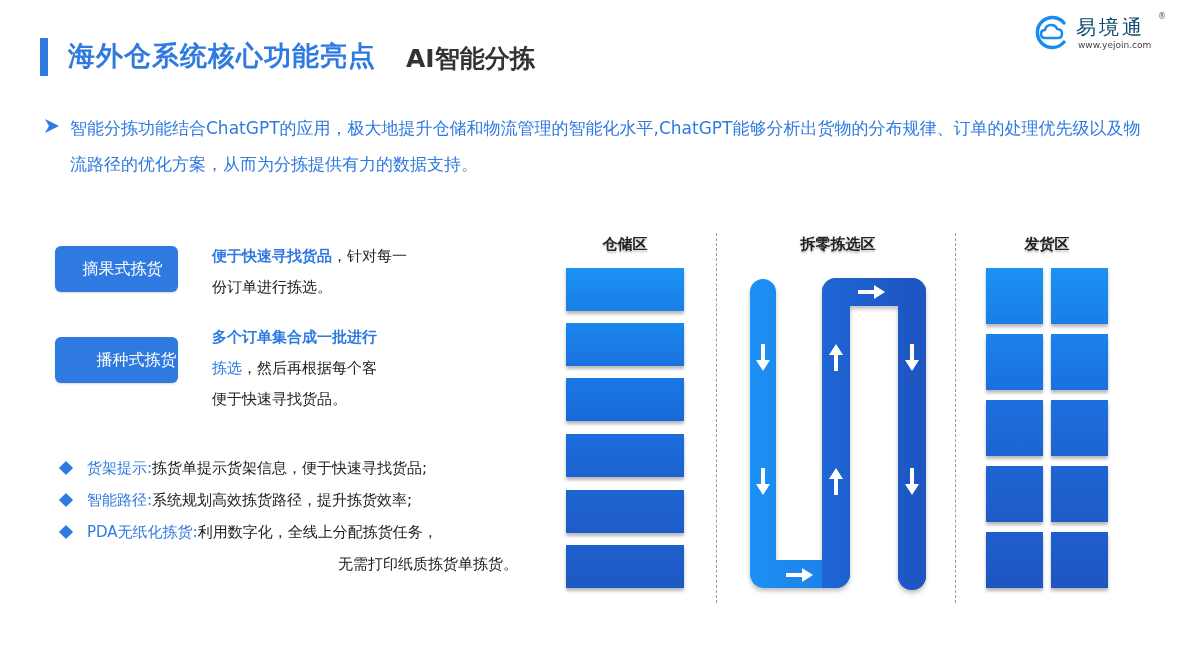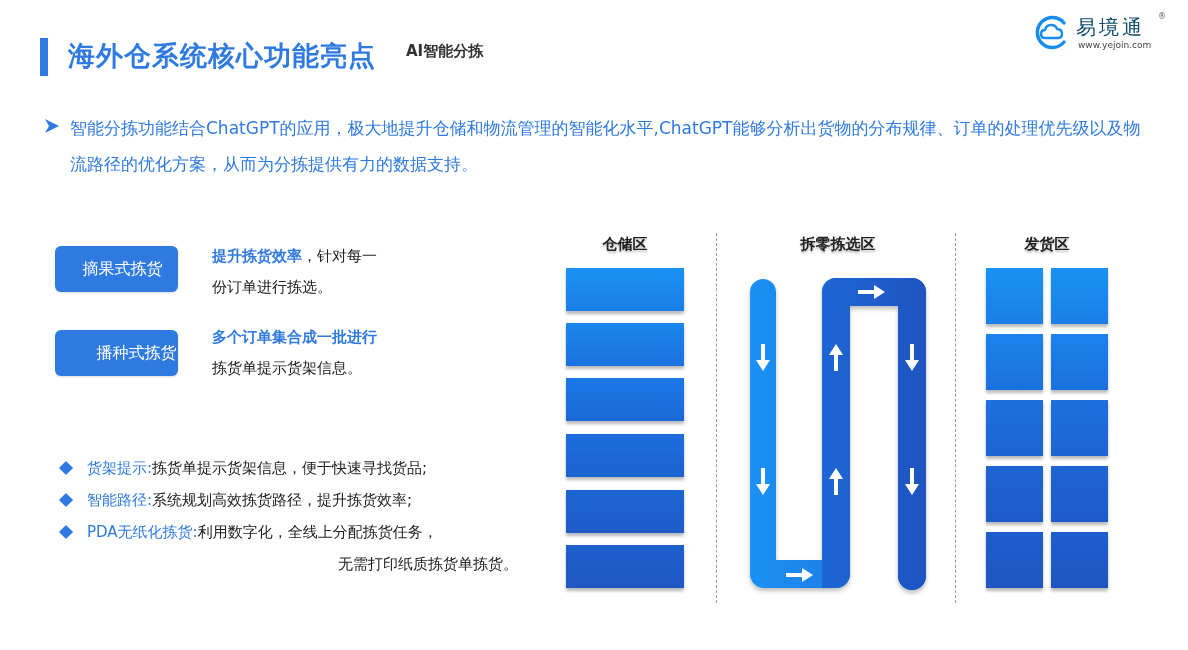--- a/index.html
+++ b/index.html
@@ -2,21 +2,21 @@
 <html><head>
 <meta charset="utf-8">
 <style>
   * { box-sizing: border-box; margin: 0; padding: 0; }
   html, body { width: 1188px; height: 650px; background: #ffffff; overflow: hidden; }
   body { position: relative; font-family: "DejaVu Sans", "Liberation Sans", sans-serif; color: #222; }
 
   .title-accent { position: absolute; left: 40px; top: 38px; width: 8px; height: 38px; background: #2f7ae0; }
   .title { position: absolute; left: 68px; top: 38px; height: 40px; display: flex; align-items: flex-start; gap: 30px; }
   .title-main { font-size: 27px; font-weight: bold; color: #2f7ae0; letter-spacing: 1px; }
-  .title-sub { font-size: 15px; font-weight: bold; color: #333; margin-top: 4px; }
+  .title-sub { font-size: 25px; font-weight: bold; color: #333; margin-top: 4px; }
 
   .logo { position: absolute; left: 1034px; top: 10px; width: 130px; height: 42px; }
   .logo-icon { position: absolute; left: 0; top: 4px; width: 36px; height: 36px; }
   .logo-name { position: absolute; left: 42px; top: 4px; font-size: 20px; font-weight: normal; color: #0c4a6e; letter-spacing: 3px; }
   .logo-reg { position: absolute; left: 124px; top: 2px; font-size: 8px; color: #555; }
   .logo-url { position: absolute; left: 44px; top: 30px; font-size: 9px; color: #444; }
 
   .intro { position: absolute; left: 44px; top: 110px; width: 1100px; color: #2f7ae0; font-size: 17px; line-height: 36px; }
   .intro-arrow { position: absolute; left: 0; top: 8px; width: 16px; height: 16px; }
   .intro-text { padding-left: 26px; }
@@ -63,28 +63,29 @@
 
 <div class="intro">
   <svg class="intro-arrow" viewBox="0 0 16 16">
     <path d="M1 1 L15 8 L1 15 L5 8 Z" fill="#2f7ae0"></path>
   </svg>
   <div class="intro-text">智能分拣功能结合ChatGPT的应用，极大地提升仓储和物流管理的智能化水平,ChatGPT能够分析出货物的分布规律、订单的处理优先级以及物流路径的优化方案，从而为分拣提供有力的数据支持。</div>
 </div>
 
 <button class="mode-btn" style="top:246px;padding-left:12px;">摘果式拣货</button>
 <div class="mode-desc" style="top:241px;">
-  <div><span class="hl">提升拣货效率</span><span>，针对每一</span></div>
+  <div><span class="hl">便于快速寻找货品</span><span>，针对每一</span></div>
   <div>份订单进行拣选。</div>
 </div>
 
-<button class="mode-btn" style="top:330px;padding-left:40px;">播种式拣货</button>
+<button class="mode-btn" style="top:337px;padding-left:40px;">播种式拣货</button>
 <div class="mode-desc" style="top:322px;">
   <div class="hl">多个订单集合成一批进行</div>
-  <div>拣货单提示货架信息。</div>
+  <div><span class="hl-light">拣选</span><span>，然后再根据每个客</span></div>
+  <div>便于快速寻找货品。</div>
 </div>
 
 <div class="features">
   <div class="feat">
     <span class="diamond"></span>
     <span class="feat-key">货架提示:</span>
     <span>拣货单提示货架信息，便于快速寻找货品;</span>
   </div>
   <div class="feat">
     <span class="diamond"></span>

